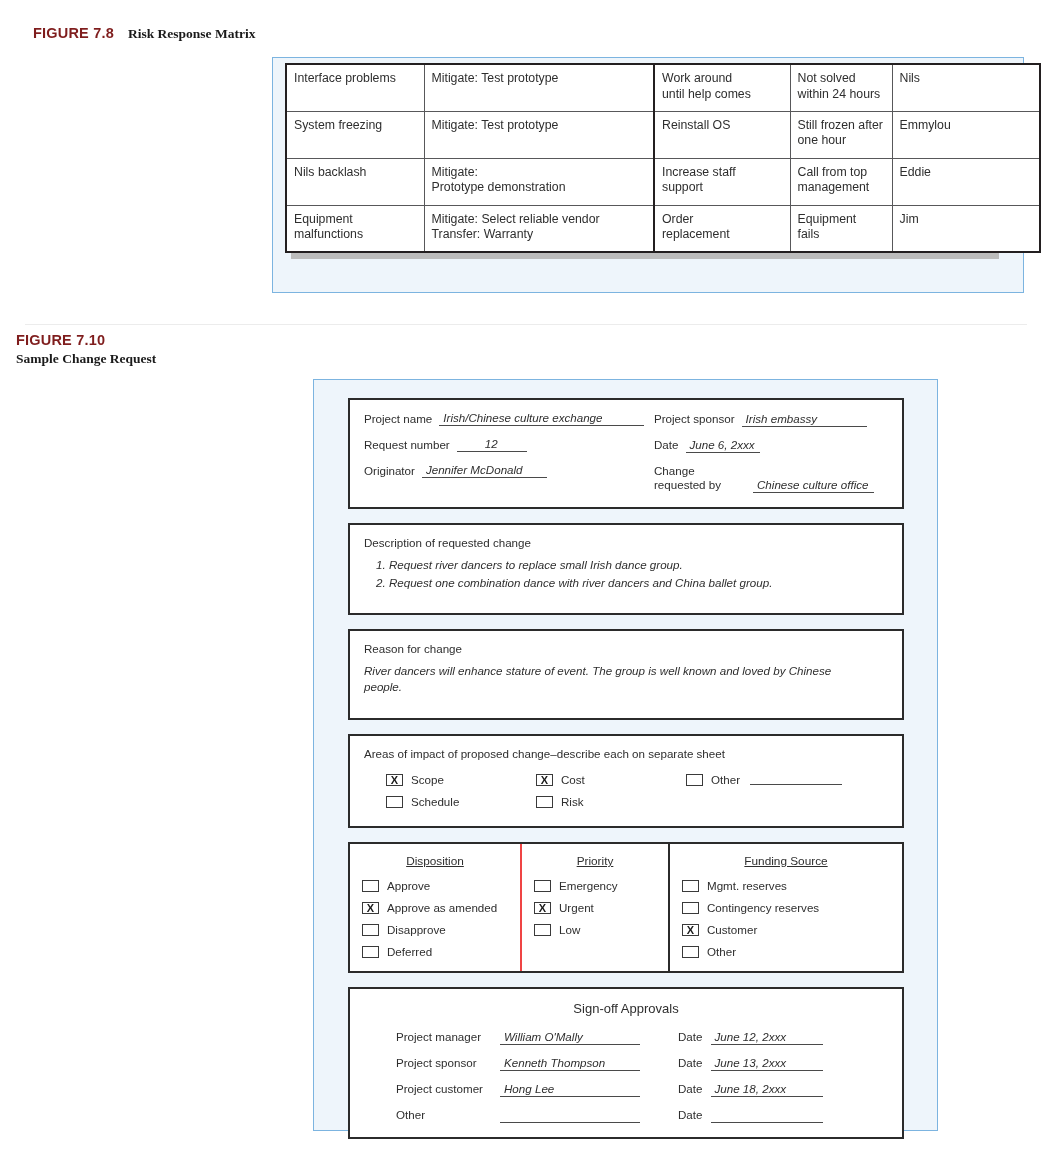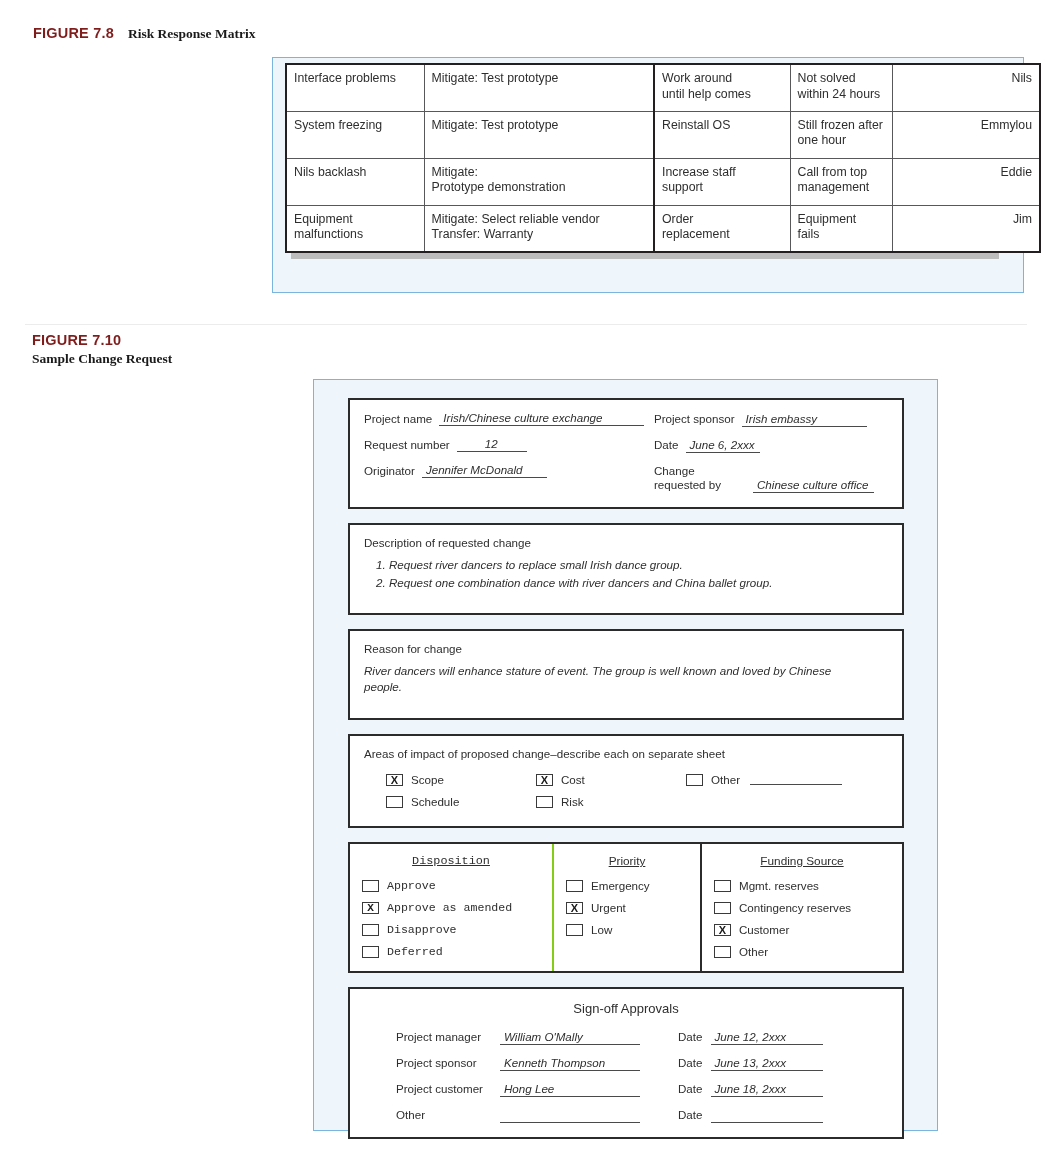--- a/index.html
+++ b/index.html
@@ -100,21 +100,21 @@
     border: 1px solid #58585a;
     font-size: 12.3px;
     line-height: 1.28;
     color: #2e2e2e;
     padding: 6px 7px 7px 7px;
     vertical-align: top;
     height: 47px;
   }
   table.risk td.c0 { border-left: 2px solid #231f20; }
   table.risk td.c1 { border-right: 2px solid #231f20; }
-  table.risk td.c4 { border-right: 2px solid #231f20; text-align: right; }
+  table.risk td.c4 { border-right: 2px solid #231f20; text-align: left; }
   table.risk tr:first-child td { border-top: 2px solid #231f20; }
   table.risk tr:last-child td { border-bottom: 2px solid #231f20; }
 
   
   .cr-wrap {
     position: absolute;
     left: 348px;
     top: 398px;
     width: 556px;
   }
@@ -189,21 +189,21 @@
     display: inline-block;
     min-width: 92px;
     border-bottom: 1.4px solid #4a4a4a;
     margin-left: 10px;
     height: 11px;
   }
 
   
   .three-col { display: flex; }
   .tc { padding: 10px 12px 4px 12px; }
-  .tc.col0 { width: 204px; border-right: 2px solid #84cc16; font-family: Liberation Mono, monospace; }
+  .tc.col0 { width: 172px; border-right: 2px solid #ef4444; }
   .tc.col1 { width: 148px; border-right: 2px solid #2b2b2b; }
   .tc.col2 { flex: 1; }
   .tc-head {
     text-align: center;
     text-decoration: underline;
     margin-bottom: 11px;
     font-size: 11.8px;
   }
 
   
@@ -278,21 +278,21 @@
             <td class="c3">Equipment<br>fails</td>
             <td class="c4">Jim</td>
           </tr>
         </tbody>
       </table>
     </div>
   </div>
 
   <div class="divider" style="top:324px;"></div>
 
-  <div class="fig-caption-stack" style="left:32px; top:332px;">
+  <div class="fig-caption-stack" style="left:16px; top:332px;">
     <span class="fig-num">FIGURE 7.10</span>
     <span class="fig-title">Sample Change Request</span>
   </div>
 
   <div class="blue-frame" style="left:313px; top:379px; width:625px; height:752px;"></div>
 
   <div class="cr-wrap">
 
     <div class="cr-box">
       <div class="cr-inner">

